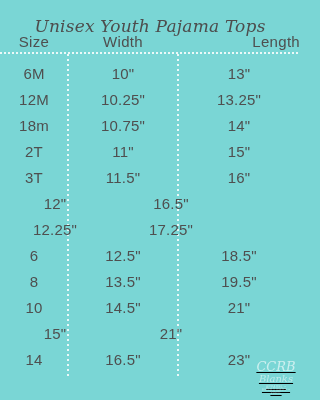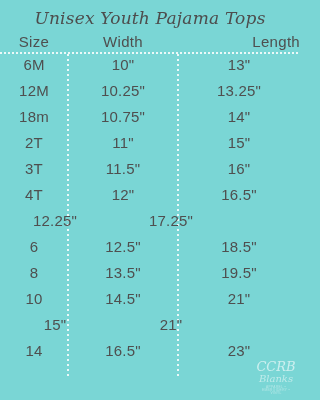--- a/index.html
+++ b/index.html
@@ -19,21 +19,21 @@
     position: relative;
     width: 300px;
     height: 400px;
     background: #7ad6d5;
     box-sizing: border-box;
   }
 
   
   #chart-title {
     position: absolute;
-    top: 8px;
+    top: 16px;
     left: 0;
     width: 300px;
     text-align: center;
     font-family: "DejaVu Serif", serif;
     font-style: italic;
     font-size: 17px;
     font-weight: 400;
     letter-spacing: 0.2px;
     color: #4d4d4d;
     white-space: nowrap;
@@ -89,41 +89,42 @@
 
   
   #rows {
     position: absolute;
     top: 56px;
     left: 0;
     width: 300px;
   }
   .row {
     display: flex;
-    align-items: flex-start;
+    align-items: flex-end;
     height: 26px;
   }
   .cell {
     font-size: 15px;
     color: #4f4f4f;
     text-align: center;
     letter-spacing: 0.2px;
     white-space: nowrap;
   }
 
   
   #watermark {
     position: absolute;
     right: 4px;
     bottom: 4px;
     width: 40px;
     height: 36px;
     text-align: center;
     line-height: 1;
     pointer-events: none;
+    text-decoration: underline;
   }
   #watermark-mark {
     font-family: "DejaVu Serif", serif;
     font-style: italic;
     font-size: 13px;
     color: rgba(255,255,255,0.62);
     display: block;
   }
   #watermark-word {
     font-family: "DejaVu Serif", serif;
@@ -178,21 +179,20 @@
         <div class="cell col-size">2T</div>
         <div class="cell col-width">11"</div>
         <div class="cell col-length">15"</div>
       </div>
       <div class="row">
         <div class="cell col-size">3T</div>
         <div class="cell col-width">11.5"</div>
         <div class="cell col-length">16"</div>
       </div>
       <div class="row">
-        <div class="cell col-size">4T</div>
         <div class="cell col-width">12"</div>
         <div class="cell col-length">16.5"</div>
       </div>
       <div class="row">
         <div class="cell col-width">12.25"</div>
         <div class="cell col-length">17.25"</div>
       </div>
       <div class="row">
         <div class="cell col-size">6</div>
         <div class="cell col-width">12.5"</div>

